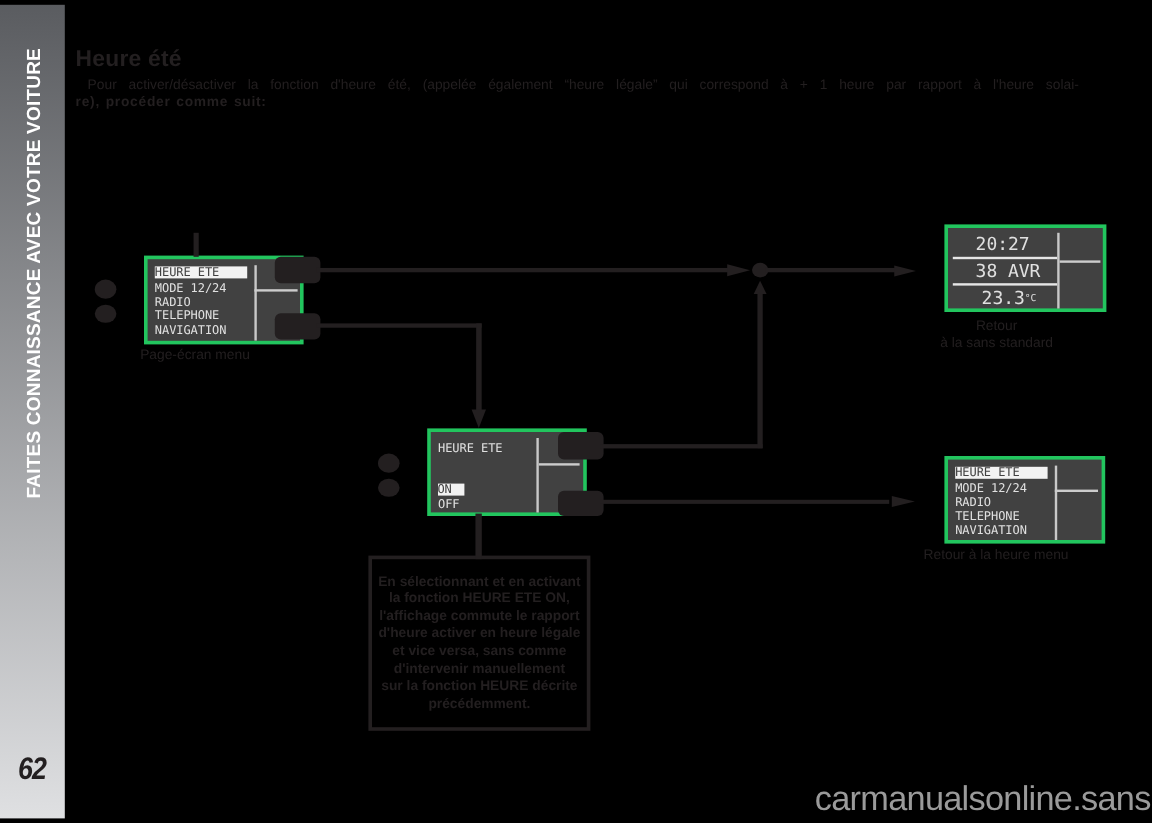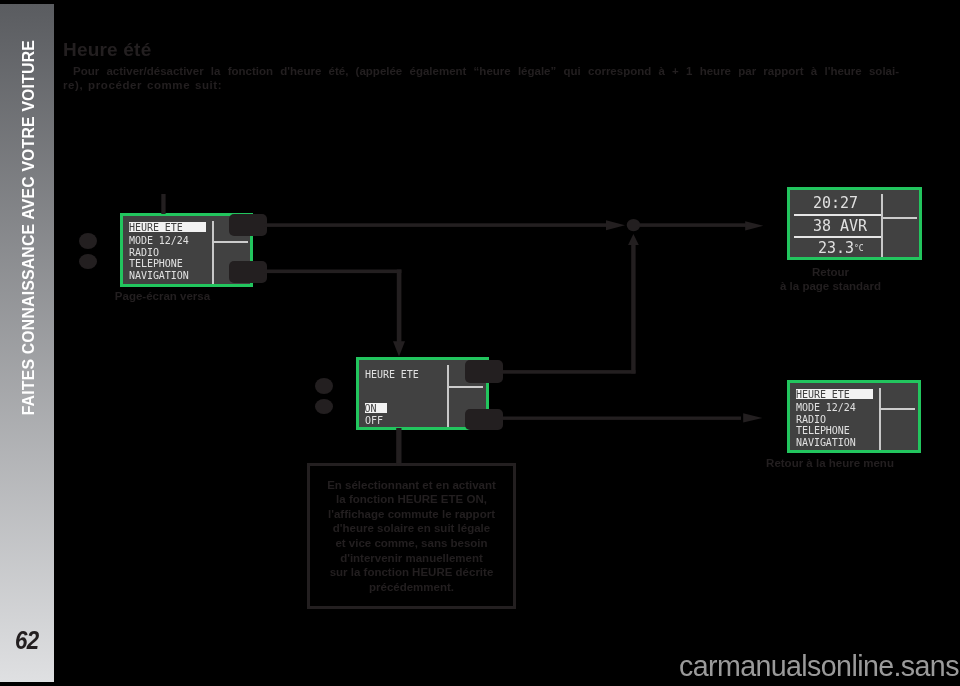--- a/index.html
+++ b/index.html
@@ -8,37 +8,37 @@
 
 
 .sidebar{position:absolute;left:0;top:4px;width:54px;height:678px;
   background:linear-gradient(to bottom,#5a5c60 0%,#dfe0e2 100%);}
 .sidebar-text{position:absolute;color:#fff;font-weight:bold;font-size:15.8px;letter-spacing:.2px;
   writing-mode:vertical-rl;transform:rotate(180deg);left:20px;top:36px;white-space:nowrap;}
 .page-num{position:absolute;left:15px;top:621px;font-size:26px;font-weight:bold;color:#231f20;letter-spacing:-0.8px;font-style:italic;transform:scaleX(0.86);transform-origin:left top;}
 
 
 .title{position:absolute;left:63px;top:39px;color:#231f20;font-size:19px;font-weight:bold;letter-spacing:0.2px;}
-.para{position:absolute;left:63px;top:64px;width:836px;color:#231f20;font-size:11.5px;font-weight:bold;line-height:15.5px;text-align:justify;text-align-last:justify;text-indent:10px;width:836px;}
+.para{position:absolute;left:63px;top:64px;width:836px;color:#231f20;font-size:11.5px;font-weight:normal;line-height:15.5px;text-align:justify;text-align-last:justify;text-indent:10px;width:836px;}
 .para2{position:absolute;left:63px;top:77.5px;color:#231f20;font-size:11.5px;font-weight:bold;line-height:15.5px;letter-spacing:0.6px;word-spacing:1px;}
 
 
 .dgm{position:absolute;left:0;top:0;width:960px;height:686px;}
 .box{position:absolute;border:3.5px solid #231f20;box-sizing:border-box;}
 .boxtxt{color:#231f20;font-size:11.5px;font-weight:bold;text-align:center;line-height:14.6px;}
 
 
 .lcd{position:absolute;background:#22c55e;padding:3px;box-sizing:border-box;margin-left:24px;}
 .lcd-in{position:relative;width:100%;height:100%;background:#414141;overflow:hidden;}
 .lcd-txt{position:absolute;color:#e0e0e0;font-family:"DejaVu Sans Mono",monospace;font-size:10px;line-height:11.7px;letter-spacing:-0.05px;white-space:pre;}
 .hl{background:#f2f2f2;color:#414141;width:77px;line-height:9.6px;padding-top:0.5px;height:9px;}
 .vline{position:absolute;background:#c8c8c8;}
 .hline{position:absolute;background:#cccccc;}
 
-.caption{position:absolute;color:#231f20;font-size:11.5px;font-weight:bold;text-align:center;line-height:13.5px;}
+.caption{position:absolute;color:#231f20;font-size:11.5px;font-weight:normal;text-align:center;line-height:13.5px;}
 .dot{position:absolute;border-radius:50%;background:#231f20;}
 .btn{position:absolute;border-radius:5px;background:#231f20;}
 .conn{position:absolute;left:0;top:0;}
 
 
 .wm{position:absolute;left:679px;top:650px;color:#9a9a9a;font-size:28.6px;letter-spacing:-0.6px;}
 </style>
 </head>
 <body>
 
@@ -59,48 +59,48 @@
       <div class="lcd-in">
         <div class="lcd-txt hl" style="left:6px;top:6.2px">HEURE ETE</div>
         <div class="lcd-txt" style="left:6px;top:18.6px">MODE 12/24</div>
         <div class="lcd-txt" style="left:6px;top:30.6px">RADIO</div>
         <div class="lcd-txt" style="left:6px;top:42px">TELEPHONE</div>
         <div class="lcd-txt" style="left:6px;top:53.8px">NAVIGATION</div>
         <div class="vline" style="left:89px;top:5px;width:2px;height:63px"></div>
         <div class="hline" style="left:89px;top:25px;width:36px;height:2px"></div>
       </div>
     </div>
-    <div class="caption" style="left:81px;top:290px;width:163px;white-space:nowrap">Page-écran versa</div>
+    <div class="caption" style="left:81px;top:290px;width:163px;white-space:nowrap">Page-écran menu</div>
 
     <div class="dot" style="left:79px;top:233px;width:18px;height:16px"></div>
     <div class="dot" style="left:79px;top:253.5px;width:18px;height:15.3px"></div>
     <div class="btn" style="left:229px;top:214px;width:38px;height:22px"></div>
     <div class="btn" style="left:229px;top:261px;width:38px;height:22px"></div>
 
     <div class="lcd" style="left:332px;top:357px;width:133px;height:73px">
       <div class="lcd-in">
         <div class="lcd-txt" style="left:6px;top:9.2px">HEURE ETE</div>
         <div class="lcd-txt hl" style="left:5.5px;top:43px;width:22px">ON</div>
         <div class="lcd-txt" style="left:6px;top:54.5px">OFF</div>
         <div class="vline" style="left:88px;top:5px;width:2px;height:64px"></div>
         <div class="hline" style="left:90px;top:26px;width:34px;height:2px"></div>
       </div>
     </div>
     <div class="dot" style="left:315px;top:378px;width:18px;height:16px"></div>
     <div class="dot" style="left:315px;top:398.8px;width:18px;height:15.3px"></div>
     <div class="btn" style="left:465px;top:359.5px;width:38px;height:23px"></div>
     <div class="btn" style="left:465px;top:408.5px;width:38px;height:21px"></div>
 
-    <div class="box" style="left:307px;top:463px;width:209px;height:146px;display:flex;align-items:center;justify-content:center">
+    <div class="box" style="left:307px;top:463px;width:185px;height:146px;display:flex;align-items:center;justify-content:center">
       <div class="boxtxt" style="padding:0 2px;white-space:nowrap">
           <div>En sélectionnant et en activant</div>
           <div>la fonction HEURE ETE ON,</div>
           <div>l'affichage commute le rapport</div>
-          <div>d'heure solaire en suit légale</div>
-          <div>et vice comme, sans besoin</div>
+          <div>d'heure activer en heure légale</div>
+          <div>et vice versa, sans comme</div>
           <div>d'intervenir manuellement</div>
           <div>sur la fonction HEURE décrite</div>
           <div>précédemment.</div>
         </div>
     </div>
 
     <svg class="conn" width="960" height="686" viewBox="0 0 960 686">
       <g fill="#231f20" stroke="none">
 
         <rect x="161.3" y="194" width="4.3" height="20"></rect>
@@ -133,21 +133,21 @@
         <div class="lcd-txt" style="left:23px;top:31px;font-size:15px">38 AVR</div>
         <div class="lcd-txt" style="left:28px;top:53px;font-size:15px"><span>23.3</span><span style="font-size:8px;vertical-align:top">°C</span></div>
         <div class="hline" style="left:4px;top:24px;width:87px;height:2px;background:#e6e6e6"></div>
         <div class="hline" style="left:4px;top:46px;width:87px;height:2px;background:#e6e6e6"></div>
         <div class="vline" style="left:91px;top:4px;width:2px;height:64px"></div>
         <div class="hline" style="left:93px;top:27px;width:34px;height:2px"></div>
       </div>
     </div>
     <div class="caption" style="left:763px;top:266px;width:135px">
       <div>Retour</div>
-      <div>à la page standard</div>
+      <div>à la sans standard</div>
     </div>
 
     <div class="lcd" style="left:763px;top:380px;width:134px;height:73px">
       <div class="lcd-in">
         <div class="lcd-txt hl" style="left:6px;top:6.2px">HEURE ETE</div>
         <div class="lcd-txt" style="left:6px;top:18.6px">MODE 12/24</div>
         <div class="lcd-txt" style="left:6px;top:30.6px">RADIO</div>
         <div class="lcd-txt" style="left:6px;top:42px">TELEPHONE</div>
         <div class="lcd-txt" style="left:6px;top:53.8px">NAVIGATION</div>
         <div class="vline" style="left:89px;top:5px;width:2px;height:63px"></div>

